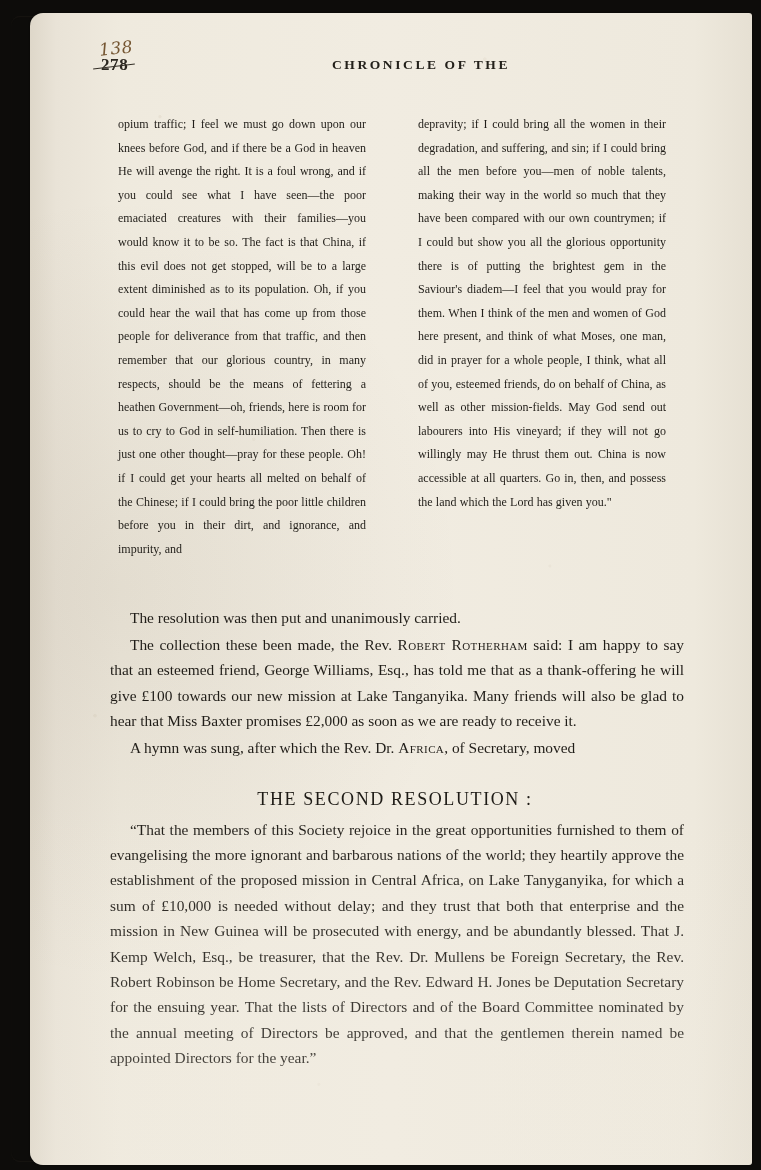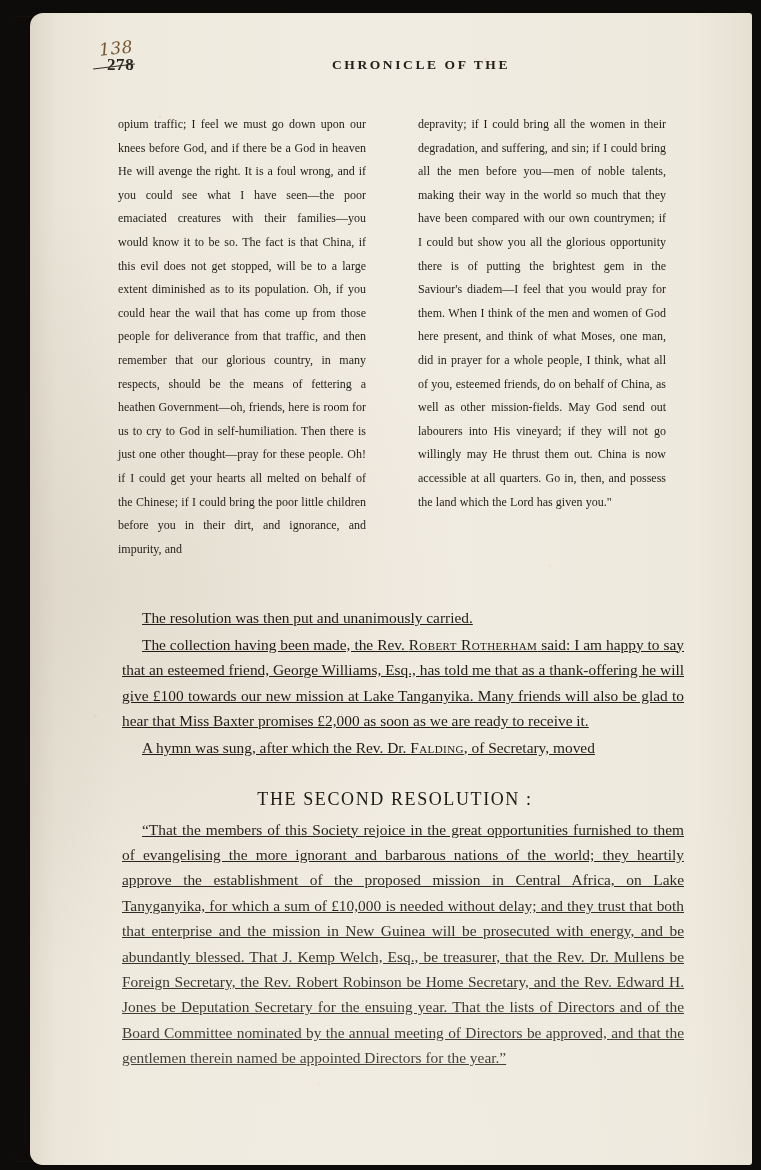--- a/index.html
+++ b/index.html
@@ -97,21 +97,21 @@
     font-family: "DejaVu Serif", serif;
     font-style: italic;
     font-size: 17px;
     color: #6b4a24;
     transform: rotate(-6deg);
     letter-spacing: .5px;
     opacity: .92;
   }
   .folio-print {
     position: absolute;
-    left: 77px;
+    left: 71px;
     top: 42px;
     font-family: "Liberation Serif", serif;
     font-weight: bold;
     font-size: 17px;
     color: #2b2720;
     letter-spacing: .6px;
   }
   .folio-strike {
     position: absolute;
     left: 63px;
@@ -160,28 +160,27 @@
   .col.right p { text-align-last: left; }
 
   
   .body-block {
     position: absolute;
     left: 76px;
     top: 592px;
     width: 578px;
   }
   .body-block p {
-    margin: 0 0 1px 16px;
+    margin: 0 0 1px 4px;
     font-size: 15.4px;
     line-height: 25.6px;
     text-align: justify;
     text-align-last: left;
     color: #201d18;
     font-family: "Liberation Serif", serif;
-    text-decoration: underline;
   }
   .body-block p.indent { text-indent: 20px; }
 
   .sc {
     font-variant: small-caps;
     letter-spacing: .4px;
   }
 
   .section-heading {
     margin: 28px 0 7px 0;
@@ -235,25 +234,25 @@
         <div class="col right">
           <p>depravity; if I could bring all the women in their degradation, and suffering, and sin; if I could bring all the men before you—men of noble talents, making their way in the world so much that they have been compared with our own countrymen; if I could but show you all the glorious opportunity there is of putting the brightest gem in the Saviour's diadem—I feel that you would pray for them. When I think of the men and women of God here present, and think of what Moses, one man, did in prayer for a whole people, I think, what all of you, esteemed friends, do on behalf of China, as well as other mission-fields. May God send out labourers into His vineyard; if they will not go willingly may He thrust them out. China is now accessible at all quarters. Go in, then, and possess the land which the Lord has given you."</p>
         </div>
       </div>
 
       <div class="body-block">
 
         <p class="indent">The resolution was then put and unanimously carried.</p>
 
         <p class="indent">
-          <span>The collection having been made, the Rev. </span><span class="sc">Robert Rotherham</span><span> said: I am happy to say that an esteemed friend, George Williams, Esq., has told me that as a thank-offering he will give £100 towards our new mission at Lake Tanganyika. Many friends will also be glad to hear that Miss Baxter promises £2,000 as soon as we are ready to receive it.</span>
+          <span>The collection these been made, the Rev. </span><span class="sc">Robert Rotherham</span><span> said: I am happy to say that an esteemed friend, George Williams, Esq., has told me that as a thank-offering he will give £100 towards our new mission at Lake Tanganyika. Many friends will also be glad to hear that Miss Baxter promises £2,000 as soon as we are ready to receive it.</span>
         </p>
 
         <p class="indent">
-          <span>A hymn was sung, after which the Rev. Dr. </span><span class="sc">Falding</span><span>, of Secretary, moved</span>
+          <span>A hymn was sung, after which the Rev. Dr. </span><span class="sc">Africa</span><span>, of Secretary, moved</span>
         </p>
 
         <h2 class="section-heading">THE SECOND RESOLUTION :</h2>
 
         <div class="resolution-block">
           <p class="indent">“That the members of this Society rejoice in the great opportunities furnished to them of evangelising the more ignorant and barbarous nations of the world; they heartily approve the establishment of the proposed mission in Central Africa, on Lake Tanyganyika, for which a sum of £10,000 is needed without delay; and they trust that both that enterprise and the mission in New Guinea will be prosecuted with energy, and be abundantly blessed. That J. Kemp Welch, Esq., be treasurer, that the Rev. Dr. Mullens be Foreign Secretary, the Rev. Robert Robinson be Home Secretary, and the Rev. Edward H. Jones be Deputation Secretary for the ensuing year. That the lists of Directors and of the Board Committee nominated by the annual meeting of Directors be approved, and that the gentlemen therein named be appointed Directors for the year.”</p>
         </div>
 
       </div>
 

